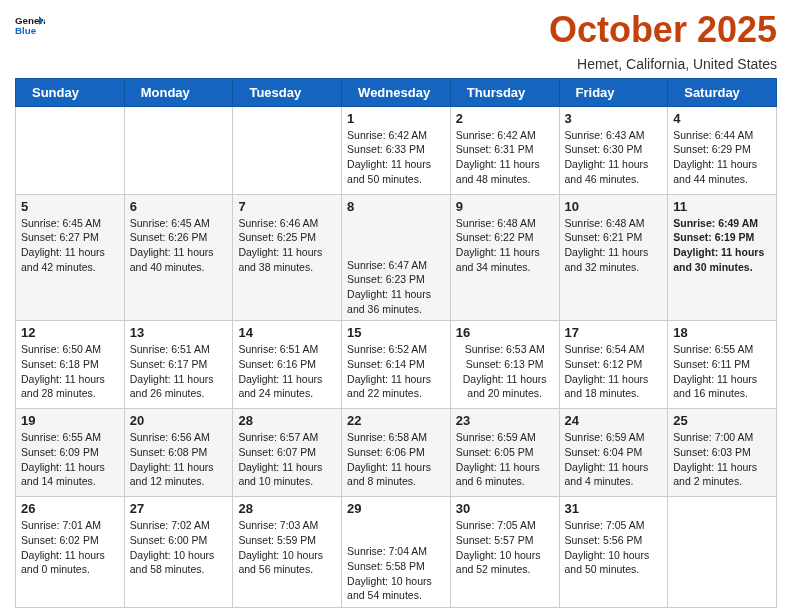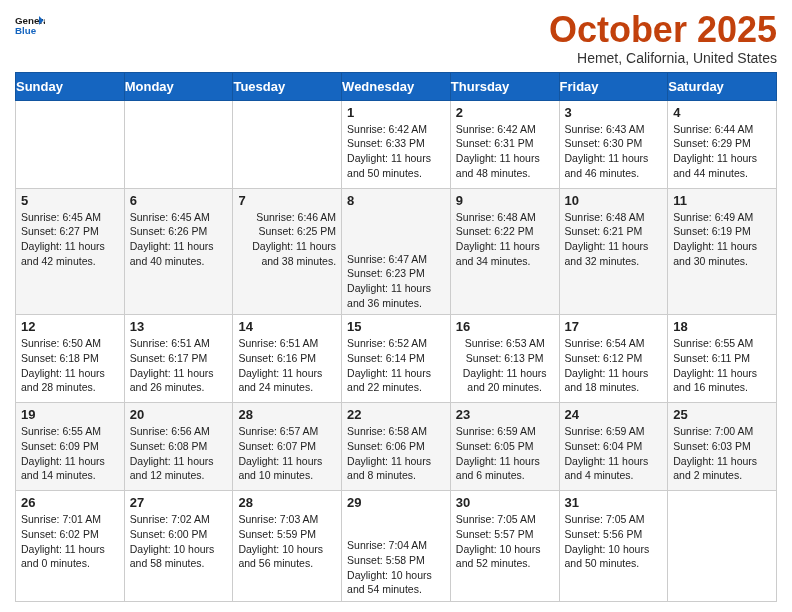--- a/index.html
+++ b/index.html
@@ -30,33 +30,33 @@
     }
     .month-title {
       font-size: 36px;
       font-weight: bold;
       color: #c2410c;
       line-height: 1.1;
     }
     .location-subtitle {
       font-size: 14px;
       color: #333;
-      margin-top: 0;
+      margin-top: 6px;
     }
     .calendar-table {
       width: 100%;
       border-collapse: collapse;
       border: 1px solid #ccc;
     }
     .calendar-table th {
       background-color: #1565c0;
       color: #fff;
       font-size: 13px;
       font-weight: bold;
-      padding: 6px 0;
+      padding: 6px 16px;
       text-align: left;
       border: 1px solid #1255a0;
     }
     .calendar-table td {
       vertical-align: top;
       border: 1px solid #ccc;
       padding: 4px 5px;
       width: calc(100% / 7);
       height: 88px;
       font-size: 11px;
@@ -161,21 +161,21 @@
         </td>
         <td>
           <span class="day-number">6</span>
           <div class="day-info" style="white-space: pre-line;">Sunrise: 6:45 AM
 Sunset: 6:26 PM
 Daylight: 11 hours
 and 40 minutes.</div>
         </td>
         <td>
           <span class="day-number">7</span>
-          <div class="day-info" style="white-space: pre-line; text-align: right;">Sunrise: 6:46 AM
+          <div class="day-info" style="white-space: pre-line;">Sunrise: 6:46 AM
 Sunset: 6:25 PM
 Daylight: 11 hours
 and 38 minutes.</div>
         </td>
         <td>
           <span class="day-number">8</span>
           <div class="day-info" style="white-space: pre-line; margin-top: 44px;">Sunrise: 6:47 AM
 Sunset: 6:23 PM
 Daylight: 11 hours
 and 36 minutes.</div>
@@ -189,21 +189,21 @@
         </td>
         <td>
           <span class="day-number">10</span>
           <div class="day-info" style="white-space: pre-line;">Sunrise: 6:48 AM
 Sunset: 6:21 PM
 Daylight: 11 hours
 and 32 minutes.</div>
         </td>
         <td>
           <span class="day-number">11</span>
-          <div class="day-info" style="white-space: pre-line;">Sunrise: 6:49 AM
+          <div class="day-info" style="white-space: pre-line; font-weight: bold;">Sunrise: 6:49 AM
 Sunset: 6:19 PM
 Daylight: 11 hours
 and 30 minutes.</div>
         </td>
       </tr>
       <tr>
         <td>
           <span class="day-number">12</span>
           <div class="day-info" style="white-space: pre-line;">Sunrise: 6:50 AM
 Sunset: 6:18 PM

